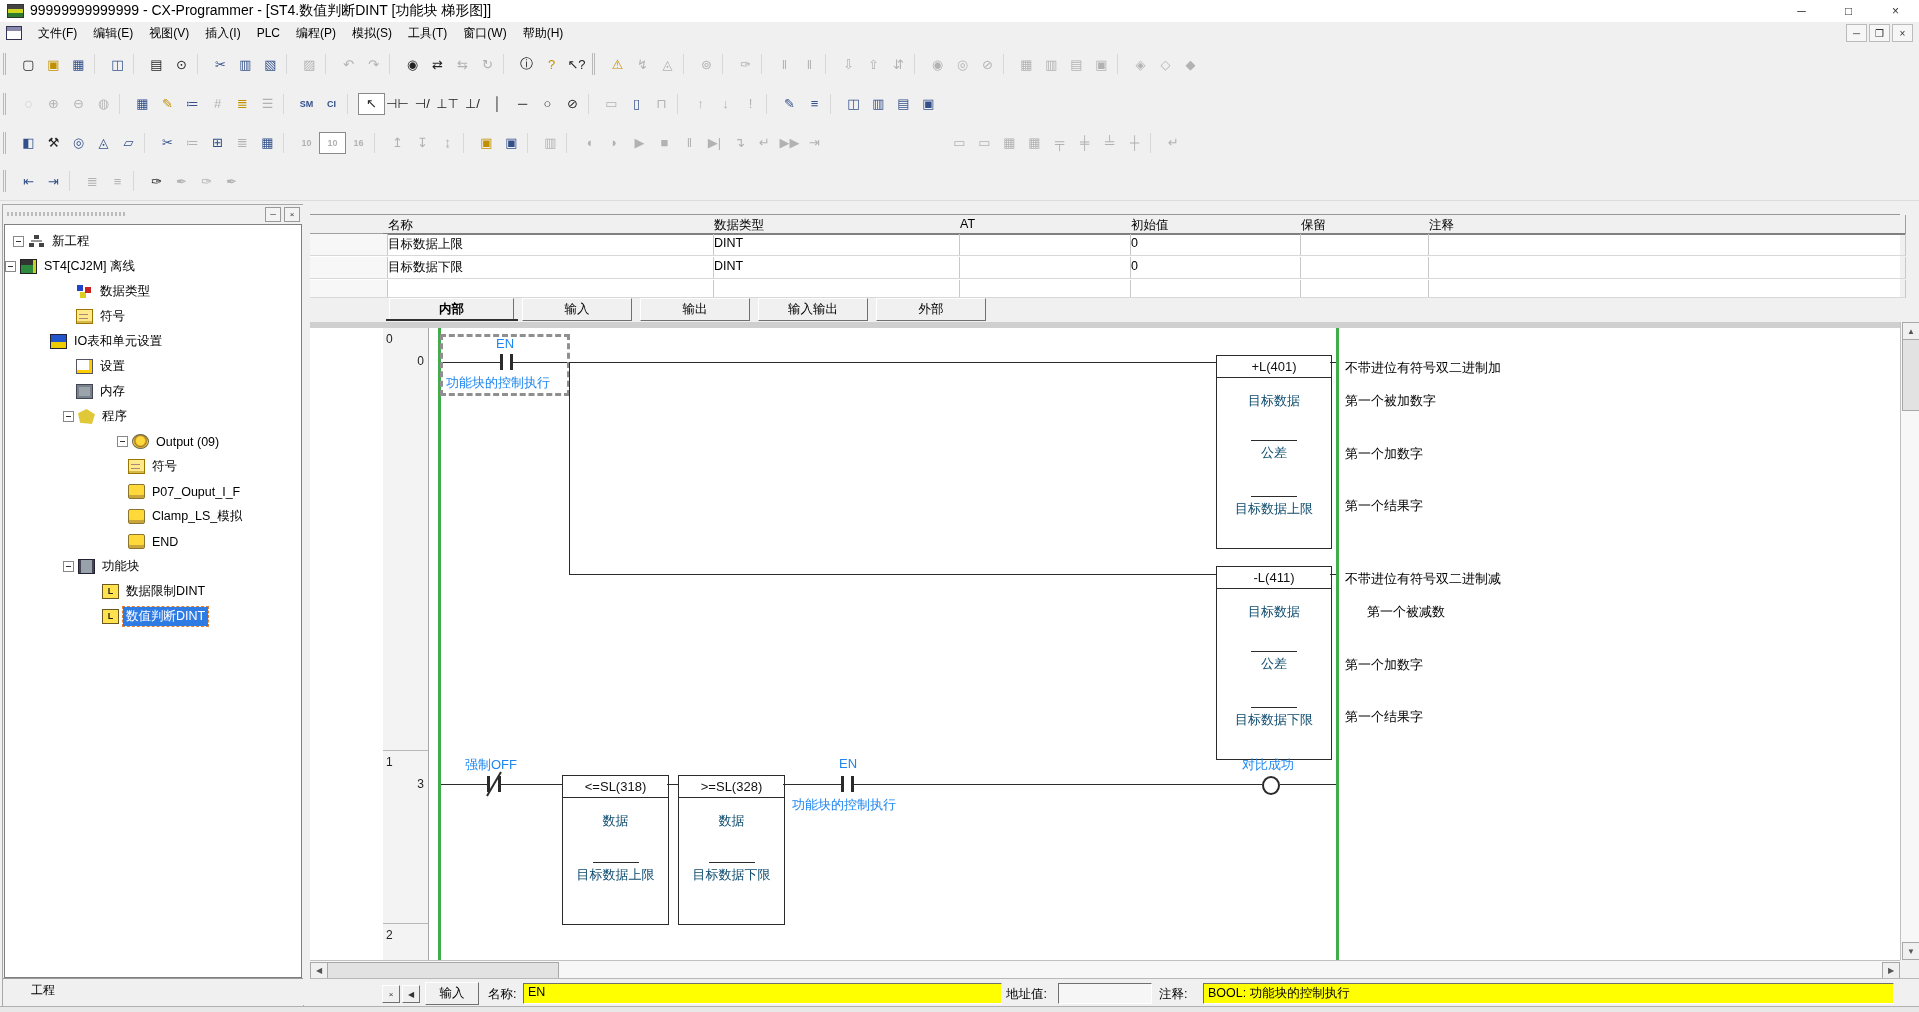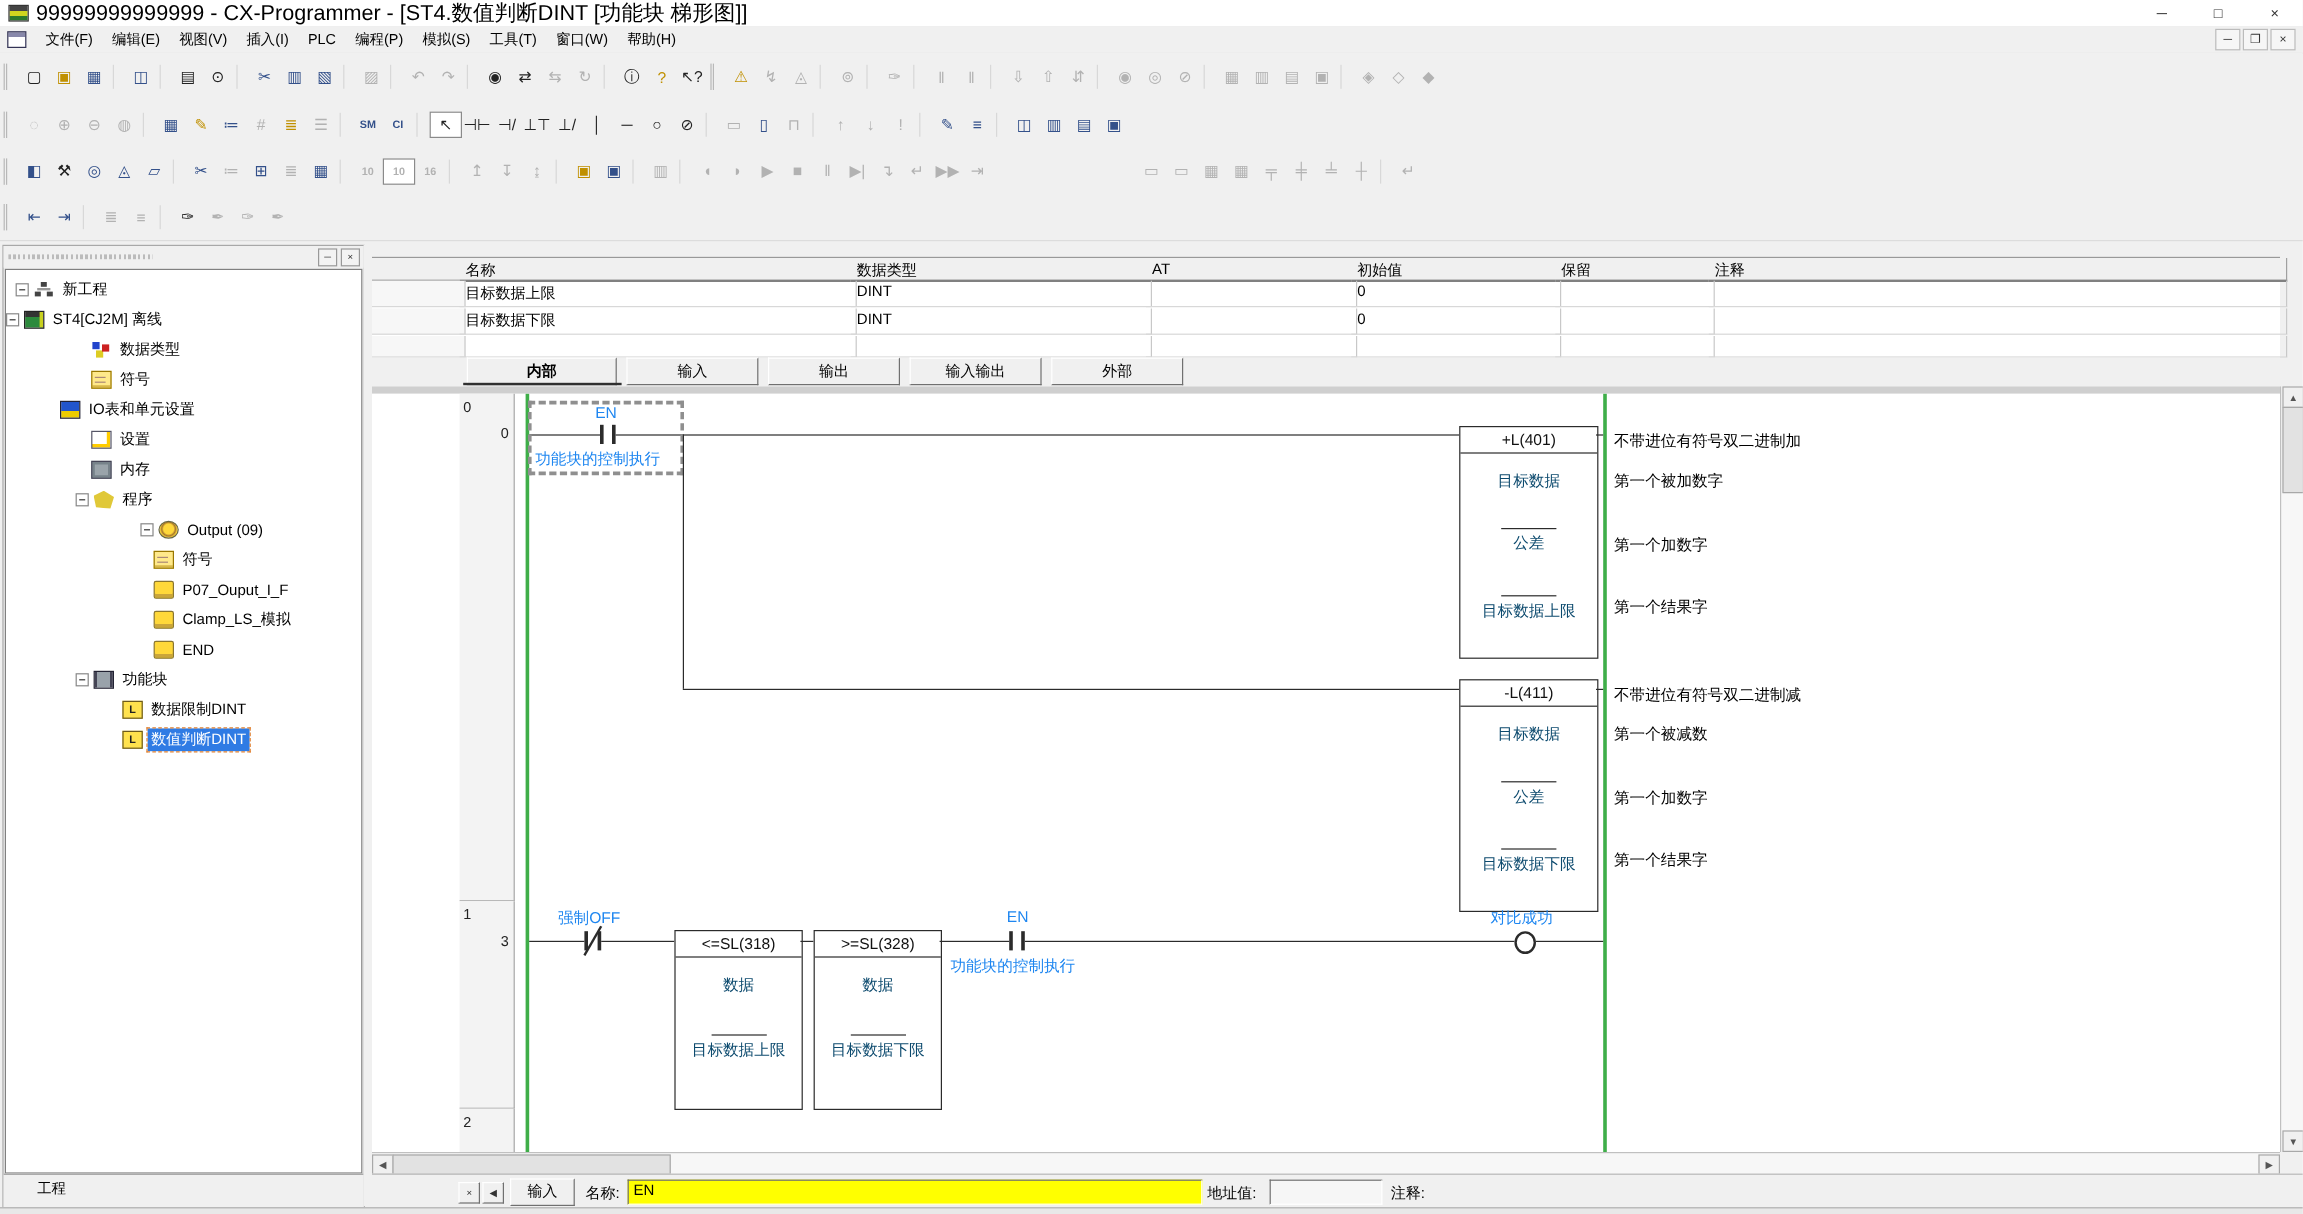--- a/index.html
+++ b/index.html
@@ -2,21 +2,21 @@
 <html><head>
 <meta charset="utf-8">
 <style>
   html,body{margin:0;padding:0}
   body{width:1919px;height:1012px;position:relative;overflow:hidden;background:#f0f0f0;
        font-family:"Liberation Sans","DejaVu Sans",sans-serif;font-size:12px;color:#000}
   .abs{position:absolute}
   
   #titlebar{left:0;top:0;width:1919px;height:22px;background:#fff;border-bottom:1px solid #e3e3e3;display:flex;align-items:center}
   #app-icon{width:15px;height:12px;margin:0 6px 0 7px;background:linear-gradient(180deg,#444 0 4px,#cfd61f 4px 8px,#2c7a2c 8px);border:1px solid #333}
-  #title-text{font-size:18px;white-space:nowrap}
+  #title-text{font-size:14px;white-space:nowrap}
   .wbtn{width:47px;height:22px;display:flex;align-items:center;justify-content:center;color:#333;font-size:12px}
   #win-controls{margin-left:auto;display:flex}
   
   #menubar{left:0;top:22px;width:1919px;height:22px;background:#f0f0f0;display:flex;align-items:center;border-bottom:1px solid #e0e0e0}
   #mdi-icon{width:14px;height:12px;margin:0 8px 0 6px;border:1px solid #335;background:linear-gradient(180deg,#88a 0 4px,#fff 4px)}
   .mitem{padding:3px 8px;white-space:nowrap}
   #mdi-controls{margin-left:auto;display:flex;margin-right:6px}
   .mdibtn{width:19px;height:16px;display:flex;align-items:center;justify-content:center;font-size:10px;color:#333;border:1px solid #bbb;background:#f6f6f6;margin-left:2px}
   
   .tbrow{position:absolute;left:0;width:1919px;background:#f0f0f0;display:flex;align-items:center}
@@ -477,21 +477,21 @@
   <div class="blk" style="left:906px;top:238px;width:114px;height:192px">
     <div class="bt">-L(411)</div>
     <div class="opl" style="top:36px">目标数据</div>
     <div class="oline" style="top:84px"></div>
     <div class="opl" style="top:88px">公差</div>
     <div class="oline" style="top:140px"></div>
     <div class="opl" style="top:144px">目标数据下限</div>
   </div>
   <div class="wire" style="left:1020px;top:246px;width:6px;height:1px"></div>
   <div class="cmt" style="left:1035px;top:242px">不带进位有符号双二进制减</div>
-  <div class="cmt" style="left:1035px;top:275px">第一个被减数</div>
+  <div class="cmt" style="left:1057px;top:275px">第一个被减数</div>
   <div class="cmt" style="left:1035px;top:328px">第一个加数字</div>
   <div class="cmt" style="left:1035px;top:380px">第一个结果字</div>
 
   <div class="wire" style="left:131px;top:456px;width:46px;height:1px"></div>
   <div class="cbar" style="left:177px;top:448px"></div>
   <div class="cbar" style="left:188px;top:448px"></div>
   <div class="slash" style="left:170px;top:455px"></div>
   <div class="lbl" style="left:155px;top:428px">强制OFF</div>
   <div class="wire" style="left:191px;top:456px;width:61px;height:1px"></div>
 
@@ -532,15 +532,16 @@
 
 <div class="abs" id="fbbar">
   <div class="fbtn" style="left:72px">×</div>
   <div class="fbtn" style="left:92px">◀</div>
   <div id="fb-section">输入</div>
   <div class="fblabel" style="left:178px">名称:</div>
   <div class="fbinput yellow" style="left:213px;width:473px">EN</div>
   <div class="fblabel" style="left:696px">地址值:</div>
   <div class="fbinput grayin" style="left:748px;width:88px"></div>
   <div class="fblabel" style="left:849px">注释:</div>
+  <div class="fbinput yellow" style="left:893px;width:685px">BOOL: 功能块的控制执行</div>
 </div>
 
 <div class="abs" id="bottomstrip"></div>
 
 </body></html>

